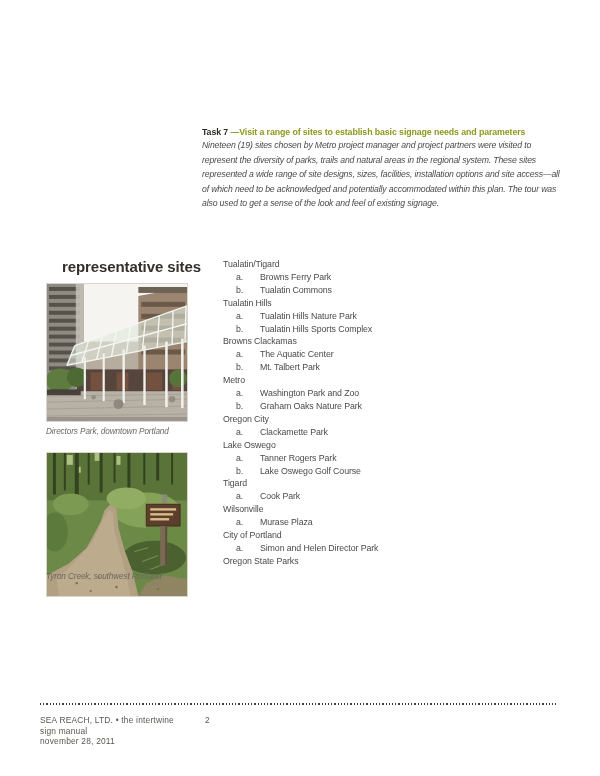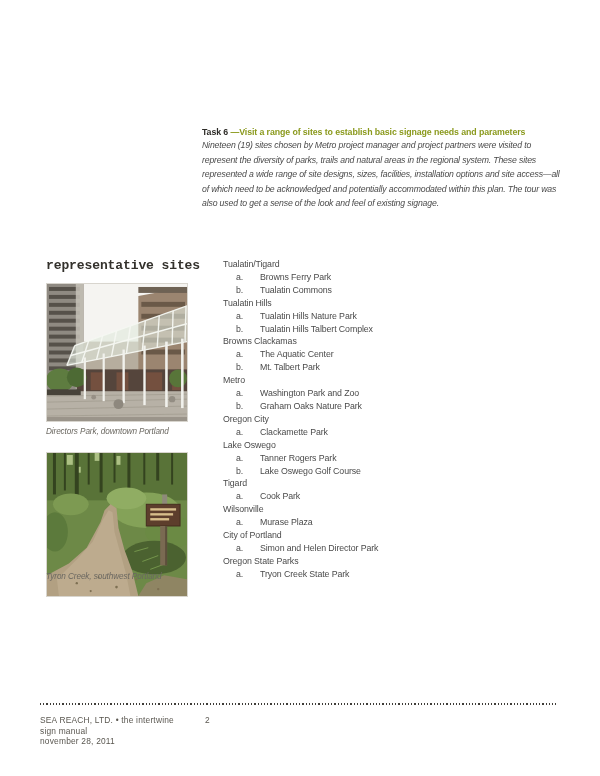--- a/index.html
+++ b/index.html
@@ -12,22 +12,22 @@
     font-size:8.8px; font-weight:bold; letter-spacing:-0.1px; color:#2e2c28; line-height:12px;
   }
   .heading .title { color:var(--accent,#8b9a1e); }
   .para {
     position:absolute; left:202px; width:360px;
     font-size:8.7px; line-height:14.6px; letter-spacing:-0.15px; color:#4a4a4a;font-style:italic;
   }
   #p1 { top:138px; }
   #p2 { top:214px; }
   .sidebar-label {
-    position:absolute; left:46px; top:258px;
-    font-size:13px; font-weight:bold; letter-spacing:-0.1px; color:#33312c;font-family:Liberation Mono, monospace;
+    position:absolute; left:62px; top:258px;
+    font-size:15px; font-weight:bold; letter-spacing:-0.1px; color:#33312c;
   }
   .site-list {
     position:absolute; left:223px; top:258px;
     font-size:8.8px; line-height:12.9px; letter-spacing:-0.1px; color:#4a4a4a;
   }
   .park-row { padding-left:13px; }
   .letter { display:inline-block; width:24px; }
   .photo {
     position:absolute; left:46px; border:1px solid #d8d5ce; box-sizing:border-box; background:#eee;
   }
@@ -51,53 +51,52 @@
   .page-number {
     position:absolute; left:205px; top:715px; font-size:8.4px; color:#5a5750;
   }
 </style>
 </head>
 <body>
 
 <div class="page">
 
   <div class="heading">
-    <span>Task 6 </span><span class="title">—Visit a range of sites to establish basic signage needs and parameters</span>
+    <span>Task 7 </span><span class="title">—Visit a range of sites to establish basic signage needs and parameters</span>
   </div>
 
   <div class="para" id="p1">Nineteen (19) sites chosen by Metro project manager and project partners were visited to represent the diversity of parks, trails and natural areas in the regional system. These sites represented a wide range of site designs, sizes, facilities, installation options and site access—all of which need to be acknowledged and potentially accommodated within this plan.  The tour was also used to get a sense of the look and feel of existing signage.</div>
 
   <div class="sidebar-label">representative sites</div>
 
   <div class="site-list" id="site-list">
       <div class="city-row">Tualatin/Tigard</div>
       <div class="park-row"><span class="letter">a.</span><span class="pname">Browns Ferry Park</span></div>
       <div class="park-row"><span class="letter">b.</span><span class="pname">Tualatin Commons</span></div>
       <div class="city-row">Tualatin Hills</div>
       <div class="park-row"><span class="letter">a.</span><span class="pname">Tualatin Hills Nature Park</span></div>
-      <div class="park-row"><span class="letter">b.</span><span class="pname">Tualatin Hills Talbert Complex</span></div>
+      <div class="park-row"><span class="letter">b.</span><span class="pname">Tualatin Hills Sports Complex</span></div>
       <div class="city-row">Browns Clackamas</div>
       <div class="park-row"><span class="letter">a.</span><span class="pname">The Aquatic Center</span></div>
       <div class="park-row"><span class="letter">b.</span><span class="pname">Mt. Talbert Park</span></div>
       <div class="city-row">Metro</div>
       <div class="park-row"><span class="letter">a.</span><span class="pname">Washington Park and Zoo</span></div>
       <div class="park-row"><span class="letter">b.</span><span class="pname">Graham Oaks Nature Park</span></div>
       <div class="city-row">Oregon City</div>
       <div class="park-row"><span class="letter">a.</span><span class="pname">Clackamette Park</span></div>
       <div class="city-row">Lake Oswego</div>
       <div class="park-row"><span class="letter">a.</span><span class="pname">Tanner Rogers Park</span></div>
       <div class="park-row"><span class="letter">b.</span><span class="pname">Lake Oswego Golf Course</span></div>
       <div class="city-row">Tigard</div>
       <div class="park-row"><span class="letter">a.</span><span class="pname">Cook Park</span></div>
       <div class="city-row">Wilsonville</div>
       <div class="park-row"><span class="letter">a.</span><span class="pname">Murase Plaza</span></div>
       <div class="city-row">City of Portland</div>
       <div class="park-row"><span class="letter">a.</span><span class="pname">Simon and Helen Director Park</span></div>
       <div class="city-row">Oregon State Parks</div>
-      <div class="park-row"><span class="letter">a.</span><span class="pname">Tryon Creek State Park</span></div>
     </div>
 
   <div class="photo" id="photo1">
     <svg viewBox="0 0 141 138" preserveAspectRatio="none">
       <rect x="0" y="0" width="141" height="138" fill="#f5f4f1"></rect>
       <rect x="36" y="58" width="105" height="34" fill="#b6ad9e"></rect>
       <rect x="0" y="0" width="37" height="106" fill="#8f8a82"></rect>
       <g fill="#56514a">
         <rect x="2" y="3" width="31" height="4"></rect>
           <rect x="2" y="11" width="31" height="4"></rect>

